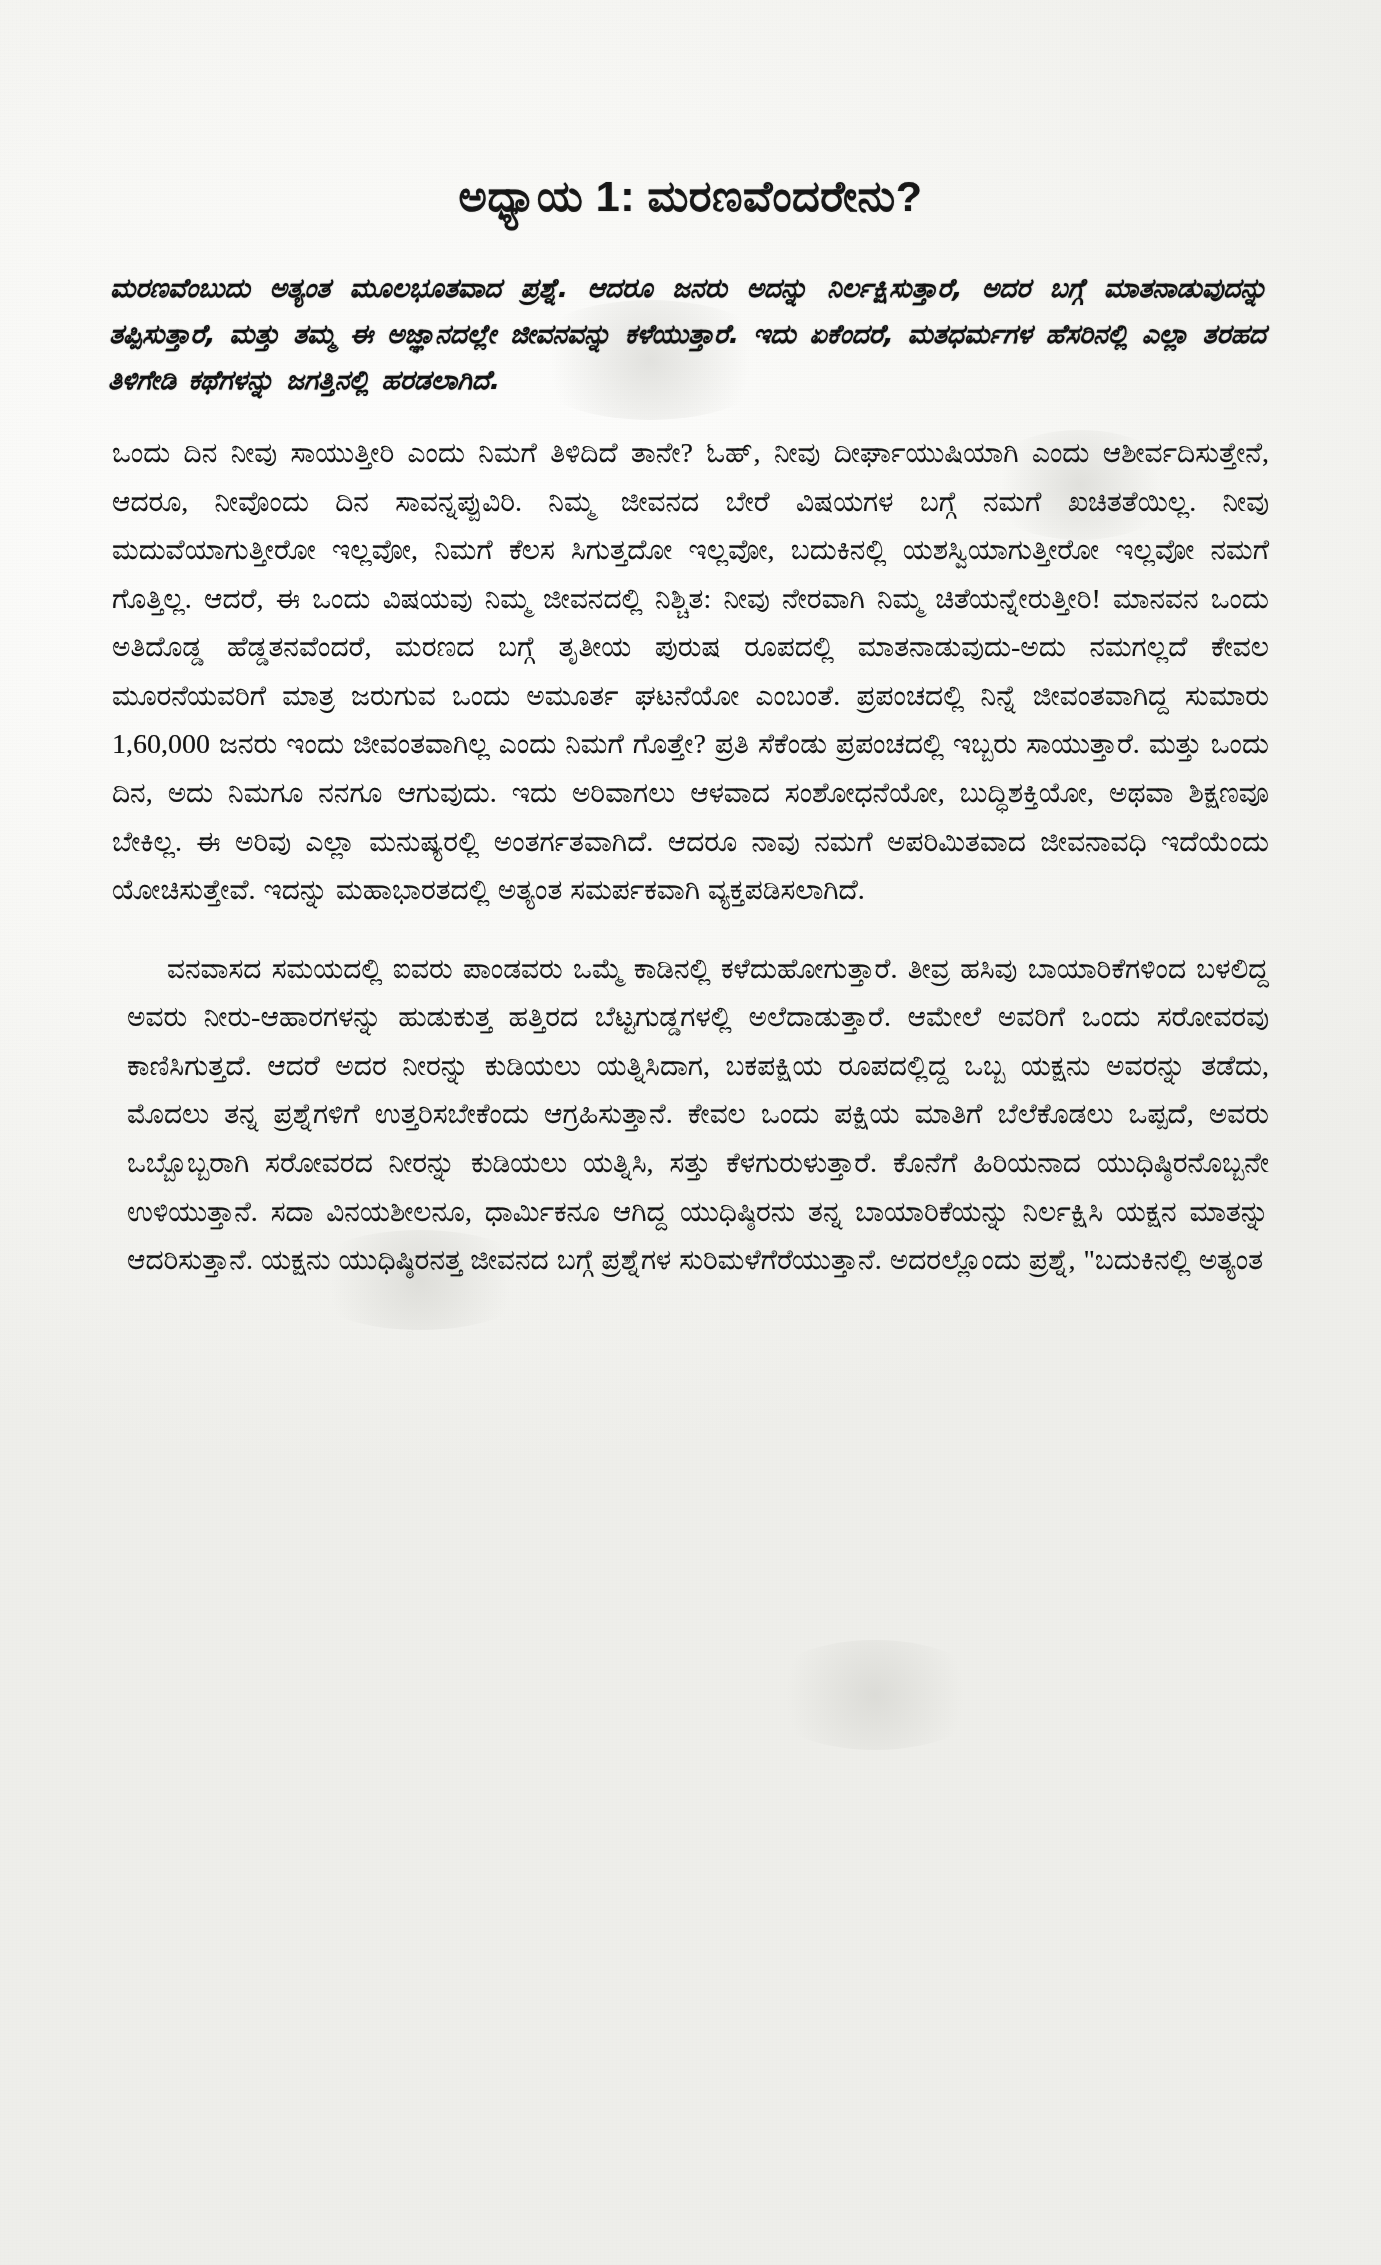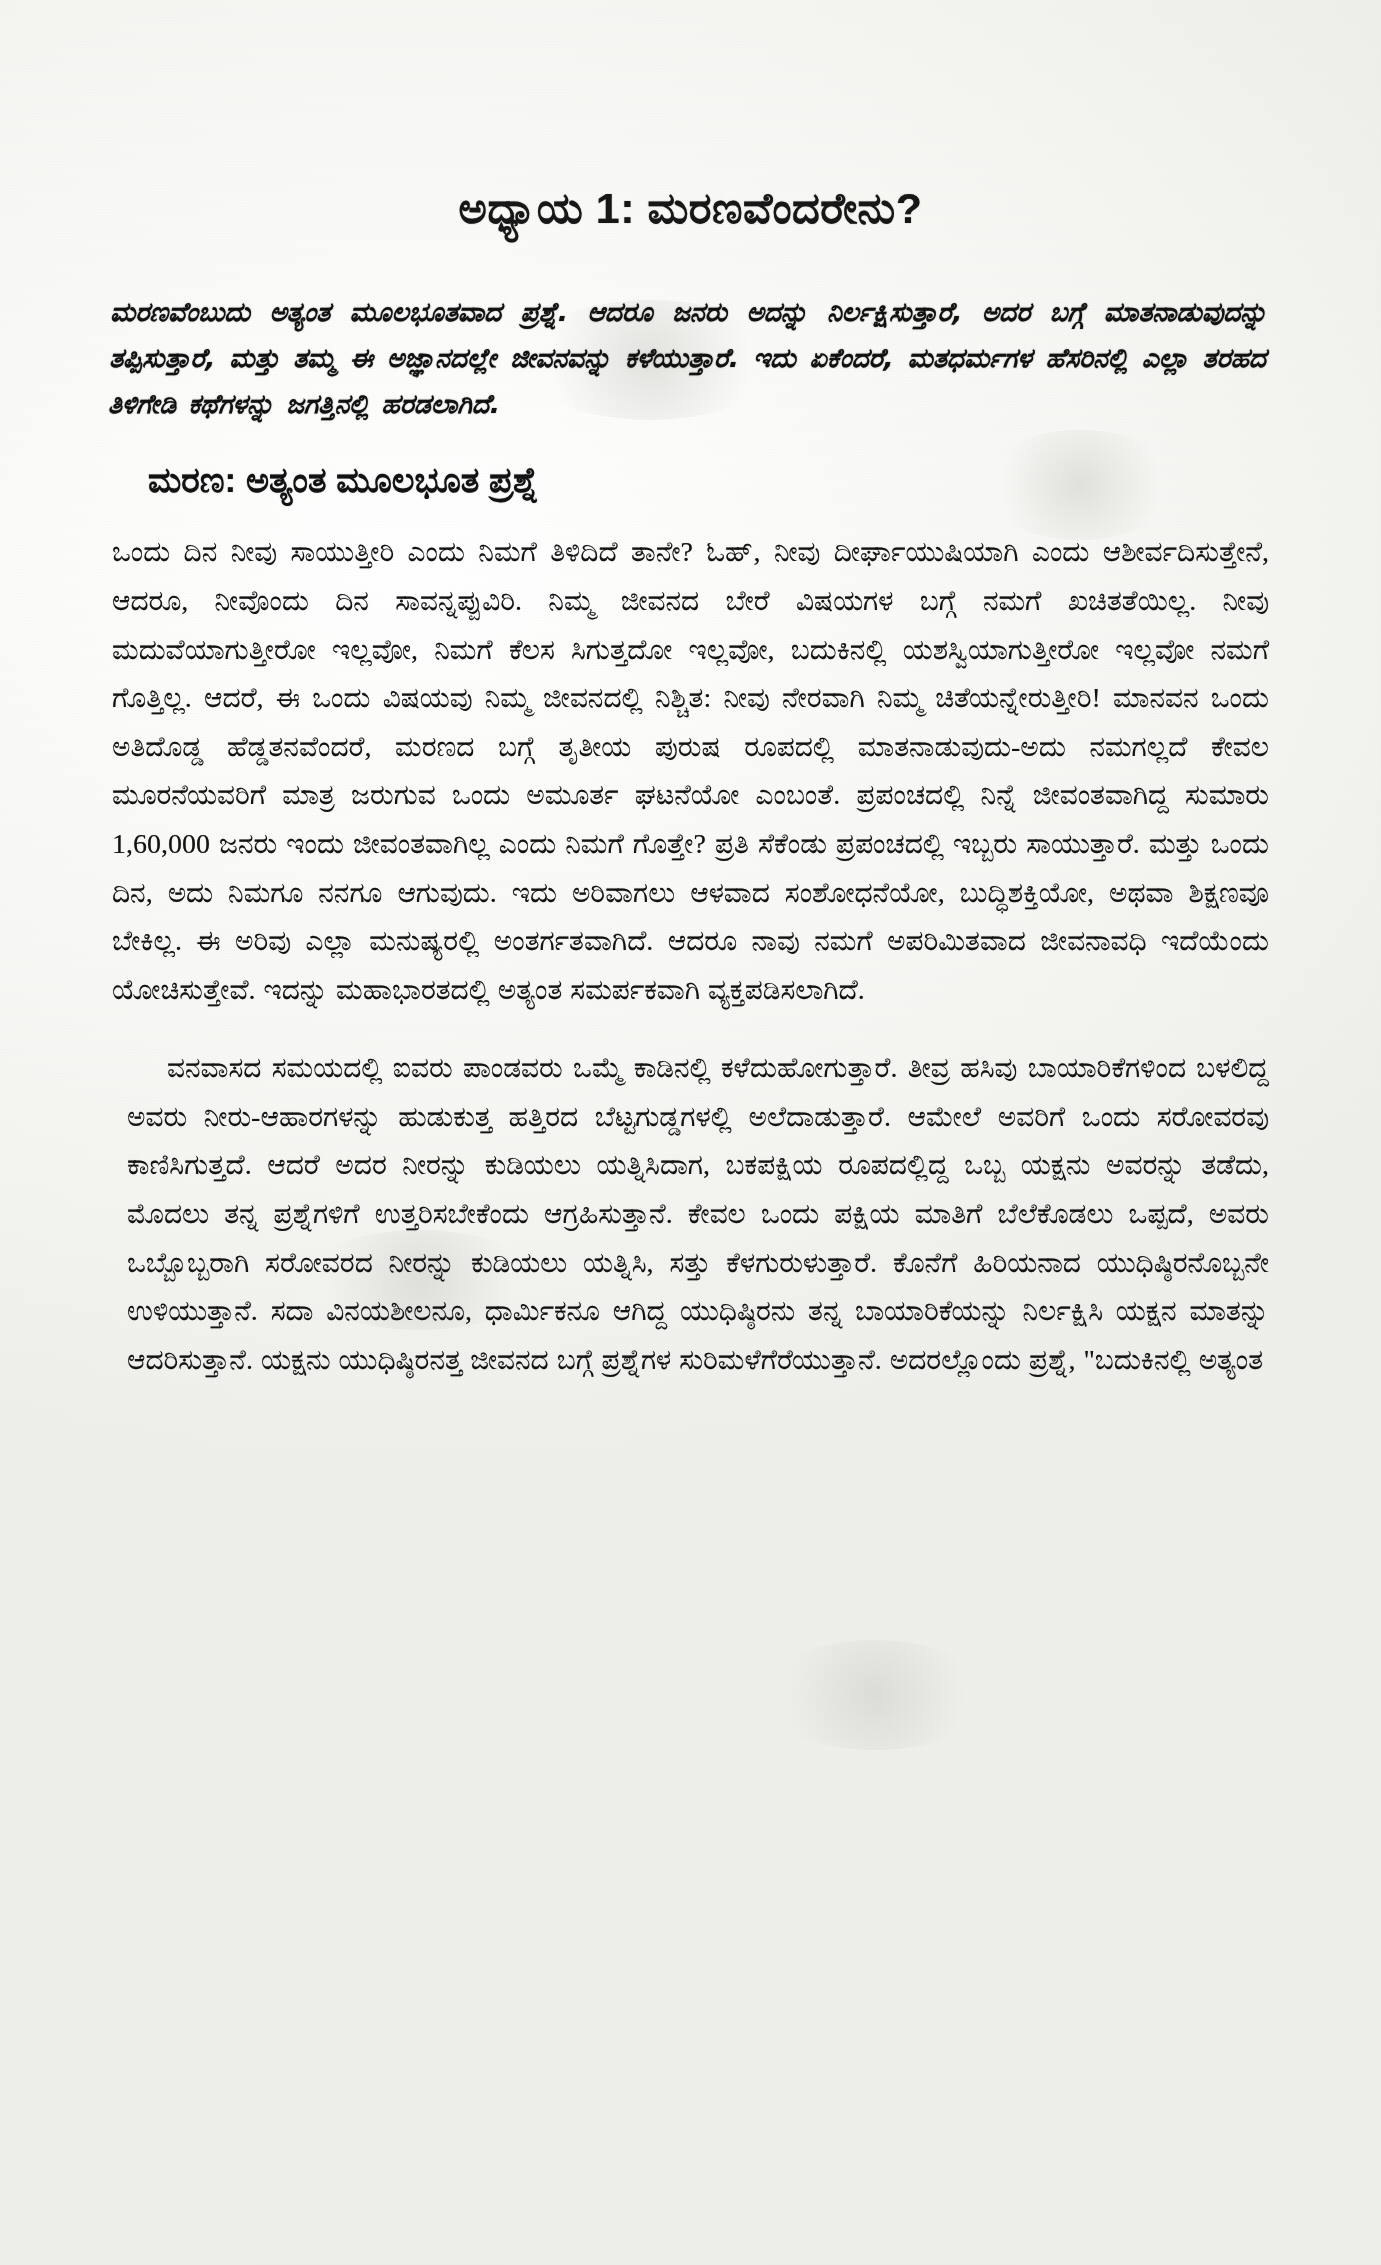--- a/index.html
+++ b/index.html
@@ -40,21 +40,21 @@
     position: absolute;
     left: 0;
     right: 0;
     top: 0;
     padding: 0 112px;
     box-sizing: border-box;
   }
 
   
   .chapter-title {
-    margin: 16px;
+    margin: 4px;
     padding-top: 168px;
     text-align: center;
     font-family: "Liberation Sans", "DejaVu Sans", sans-serif;
     font-weight: 700;
     font-size: 43px;
     letter-spacing: .5px;
     color: #171717;
     line-height: 1.15;
     text-shadow: 0 0 1.1px rgba(20,20,20,.55);
   }
@@ -125,20 +125,19 @@
   <div class="blotch" style="left:980px;top:430px;width:200px;height:110px;"></div>
   <div class="blotch" style="left:300px;top:1230px;width:240px;height:100px;"></div>
   <div class="blotch" style="left:760px;top:1640px;width:230px;height:110px;"></div>
 
   <div class="content">
 
     <h1 class="chapter-title">ಅಧ್ಯಾಯ 1: ಮರಣವೆಂದರೇನು?</h1>
 
     <p class="intro-paragraph">ಮರಣವೆಂಬುದು ಅತ್ಯಂತ ಮೂಲಭೂತವಾದ ಪ್ರಶ್ನೆ. ಆದರೂ ಜನರು ಅದನ್ನು ನಿರ್ಲಕ್ಷಿಸುತ್ತಾರೆ, ಅದರ ಬಗ್ಗೆ ಮಾತನಾಡುವುದನ್ನು ತಪ್ಪಿಸುತ್ತಾರೆ, ಮತ್ತು ತಮ್ಮ ಈ ಅಜ್ಞಾನದಲ್ಲೇ ಜೀವನವನ್ನು ಕಳೆಯುತ್ತಾರೆ. ಇದು ಏಕೆಂದರೆ, ಮತಧರ್ಮಗಳ ಹೆಸರಿನಲ್ಲಿ ಎಲ್ಲಾ ತರಹದ ತಿಳಿಗೇಡಿ ಕಥೆಗಳನ್ನು ಜಗತ್ತಿನಲ್ಲಿ ಹರಡಲಾಗಿದೆ.</p>
 
-    <h2 class="section-heading">ಮರಣ: ಅತ್ಯಂತ ಮೂಲಭೂತ ಪ್ರಶ್ನೆ</h2>
 
     <p class="body-paragraph first">ಒಂದು ದಿನ ನೀವು ಸಾಯುತ್ತೀರಿ ಎಂದು ನಿಮಗೆ ತಿಳಿದಿದೆ ತಾನೇ? ಓಹ್, ನೀವು ದೀರ್ಘಾಯುಷಿಯಾಗಿ ಎಂದು ಆಶೀರ್ವದಿಸುತ್ತೇನೆ, ಆದರೂ, ನೀವೊಂದು ದಿನ ಸಾವನ್ನಪ್ಪುವಿರಿ. ನಿಮ್ಮ ಜೀವನದ ಬೇರೆ ವಿಷಯಗಳ ಬಗ್ಗೆ ನಮಗೆ ಖಚಿತತೆಯಿಲ್ಲ. ನೀವು ಮದುವೆಯಾಗುತ್ತೀರೋ ಇಲ್ಲವೋ, ನಿಮಗೆ ಕೆಲಸ ಸಿಗುತ್ತದೋ ಇಲ್ಲವೋ, ಬದುಕಿನಲ್ಲಿ ಯಶಸ್ವಿಯಾಗುತ್ತೀರೋ ಇಲ್ಲವೋ ನಮಗೆ ಗೊತ್ತಿಲ್ಲ. ಆದರೆ, ಈ ಒಂದು ವಿಷಯವು ನಿಮ್ಮ ಜೀವನದಲ್ಲಿ ನಿಶ್ಚಿತ: ನೀವು ನೇರವಾಗಿ ನಿಮ್ಮ ಚಿತೆಯನ್ನೇರುತ್ತೀರಿ! ಮಾನವನ ಒಂದು ಅತಿದೊಡ್ಡ ಹೆಡ್ಡತನವೆಂದರೆ, ಮರಣದ ಬಗ್ಗೆ ತೃತೀಯ ಪುರುಷ ರೂಪದಲ್ಲಿ ಮಾತನಾಡುವುದು-ಅದು ನಮಗಲ್ಲದೆ ಕೇವಲ ಮೂರನೆಯವರಿಗೆ ಮಾತ್ರ ಜರುಗುವ ಒಂದು ಅಮೂರ್ತ ಘಟನೆಯೋ ಎಂಬಂತೆ. ಪ್ರಪಂಚದಲ್ಲಿ ನಿನ್ನೆ ಜೀವಂತವಾಗಿದ್ದ ಸುಮಾರು 1,60,000 ಜನರು ಇಂದು ಜೀವಂತವಾಗಿಲ್ಲ ಎಂದು ನಿಮಗೆ ಗೊತ್ತೇ? ಪ್ರತಿ ಸೆಕೆಂಡು ಪ್ರಪಂಚದಲ್ಲಿ ಇಬ್ಬರು ಸಾಯುತ್ತಾರೆ. ಮತ್ತು ಒಂದು ದಿನ, ಅದು ನಿಮಗೂ ನನಗೂ ಆಗುವುದು. ಇದು ಅರಿವಾಗಲು ಆಳವಾದ ಸಂಶೋಧನೆಯೋ, ಬುದ್ಧಿಶಕ್ತಿಯೋ, ಅಥವಾ ಶಿಕ್ಷಣವೂ ಬೇಕಿಲ್ಲ. ಈ ಅರಿವು ಎಲ್ಲಾ ಮನುಷ್ಯರಲ್ಲಿ ಅಂತರ್ಗತವಾಗಿದೆ. ಆದರೂ ನಾವು ನಮಗೆ ಅಪರಿಮಿತವಾದ ಜೀವನಾವಧಿ ಇದೆಯೆಂದು ಯೋಚಿಸುತ್ತೇವೆ. ಇದನ್ನು ಮಹಾಭಾರತದಲ್ಲಿ ಅತ್ಯಂತ ಸಮರ್ಪಕವಾಗಿ ವ್ಯಕ್ತಪಡಿಸಲಾಗಿದೆ.</p>
 
     <p class="body-paragraph second">ವನವಾಸದ ಸಮಯದಲ್ಲಿ ಐವರು ಪಾಂಡವರು ಒಮ್ಮೆ ಕಾಡಿನಲ್ಲಿ ಕಳೆದುಹೋಗುತ್ತಾರೆ. ತೀವ್ರ ಹಸಿವು ಬಾಯಾರಿಕೆಗಳಿಂದ ಬಳಲಿದ್ದ ಅವರು ನೀರು-ಆಹಾರಗಳನ್ನು ಹುಡುಕುತ್ತ ಹತ್ತಿರದ ಬೆಟ್ಟಗುಡ್ಡಗಳಲ್ಲಿ ಅಲೆದಾಡುತ್ತಾರೆ. ಆಮೇಲೆ ಅವರಿಗೆ ಒಂದು ಸರೋವರವು ಕಾಣಿಸಿಗುತ್ತದೆ. ಆದರೆ ಅದರ ನೀರನ್ನು ಕುಡಿಯಲು ಯತ್ನಿಸಿದಾಗ, ಬಕಪಕ್ಷಿಯ ರೂಪದಲ್ಲಿದ್ದ ಒಬ್ಬ ಯಕ್ಷನು ಅವರನ್ನು ತಡೆದು, ಮೊದಲು ತನ್ನ ಪ್ರಶ್ನೆಗಳಿಗೆ ಉತ್ತರಿಸಬೇಕೆಂದು ಆಗ್ರಹಿಸುತ್ತಾನೆ. ಕೇವಲ ಒಂದು ಪಕ್ಷಿಯ ಮಾತಿಗೆ ಬೆಲೆಕೊಡಲು ಒಪ್ಪದೆ, ಅವರು ಒಬ್ಬೊಬ್ಬರಾಗಿ ಸರೋವರದ ನೀರನ್ನು ಕುಡಿಯಲು ಯತ್ನಿಸಿ, ಸತ್ತು ಕೆಳಗುರುಳುತ್ತಾರೆ. ಕೊನೆಗೆ ಹಿರಿಯನಾದ ಯುಧಿಷ್ಠಿರನೊಬ್ಬನೇ ಉಳಿಯುತ್ತಾನೆ. ಸದಾ ವಿನಯಶೀಲನೂ, ಧಾರ್ಮಿಕನೂ ಆಗಿದ್ದ ಯುಧಿಷ್ಠಿರನು ತನ್ನ ಬಾಯಾರಿಕೆಯನ್ನು ನಿರ್ಲಕ್ಷಿಸಿ ಯಕ್ಷನ ಮಾತನ್ನು ಆದರಿಸುತ್ತಾನೆ. ಯಕ್ಷನು ಯುಧಿಷ್ಠಿರನತ್ತ ಜೀವನದ ಬಗ್ಗೆ ಪ್ರಶ್ನೆಗಳ ಸುರಿಮಳೆಗೆರೆಯುತ್ತಾನೆ. ಅದರಲ್ಲೊಂದು ಪ್ರಶ್ನೆ, "ಬದುಕಿನಲ್ಲಿ ಅತ್ಯಂತ</p>
 
   </div>
 </div>
 
 </body></html>

